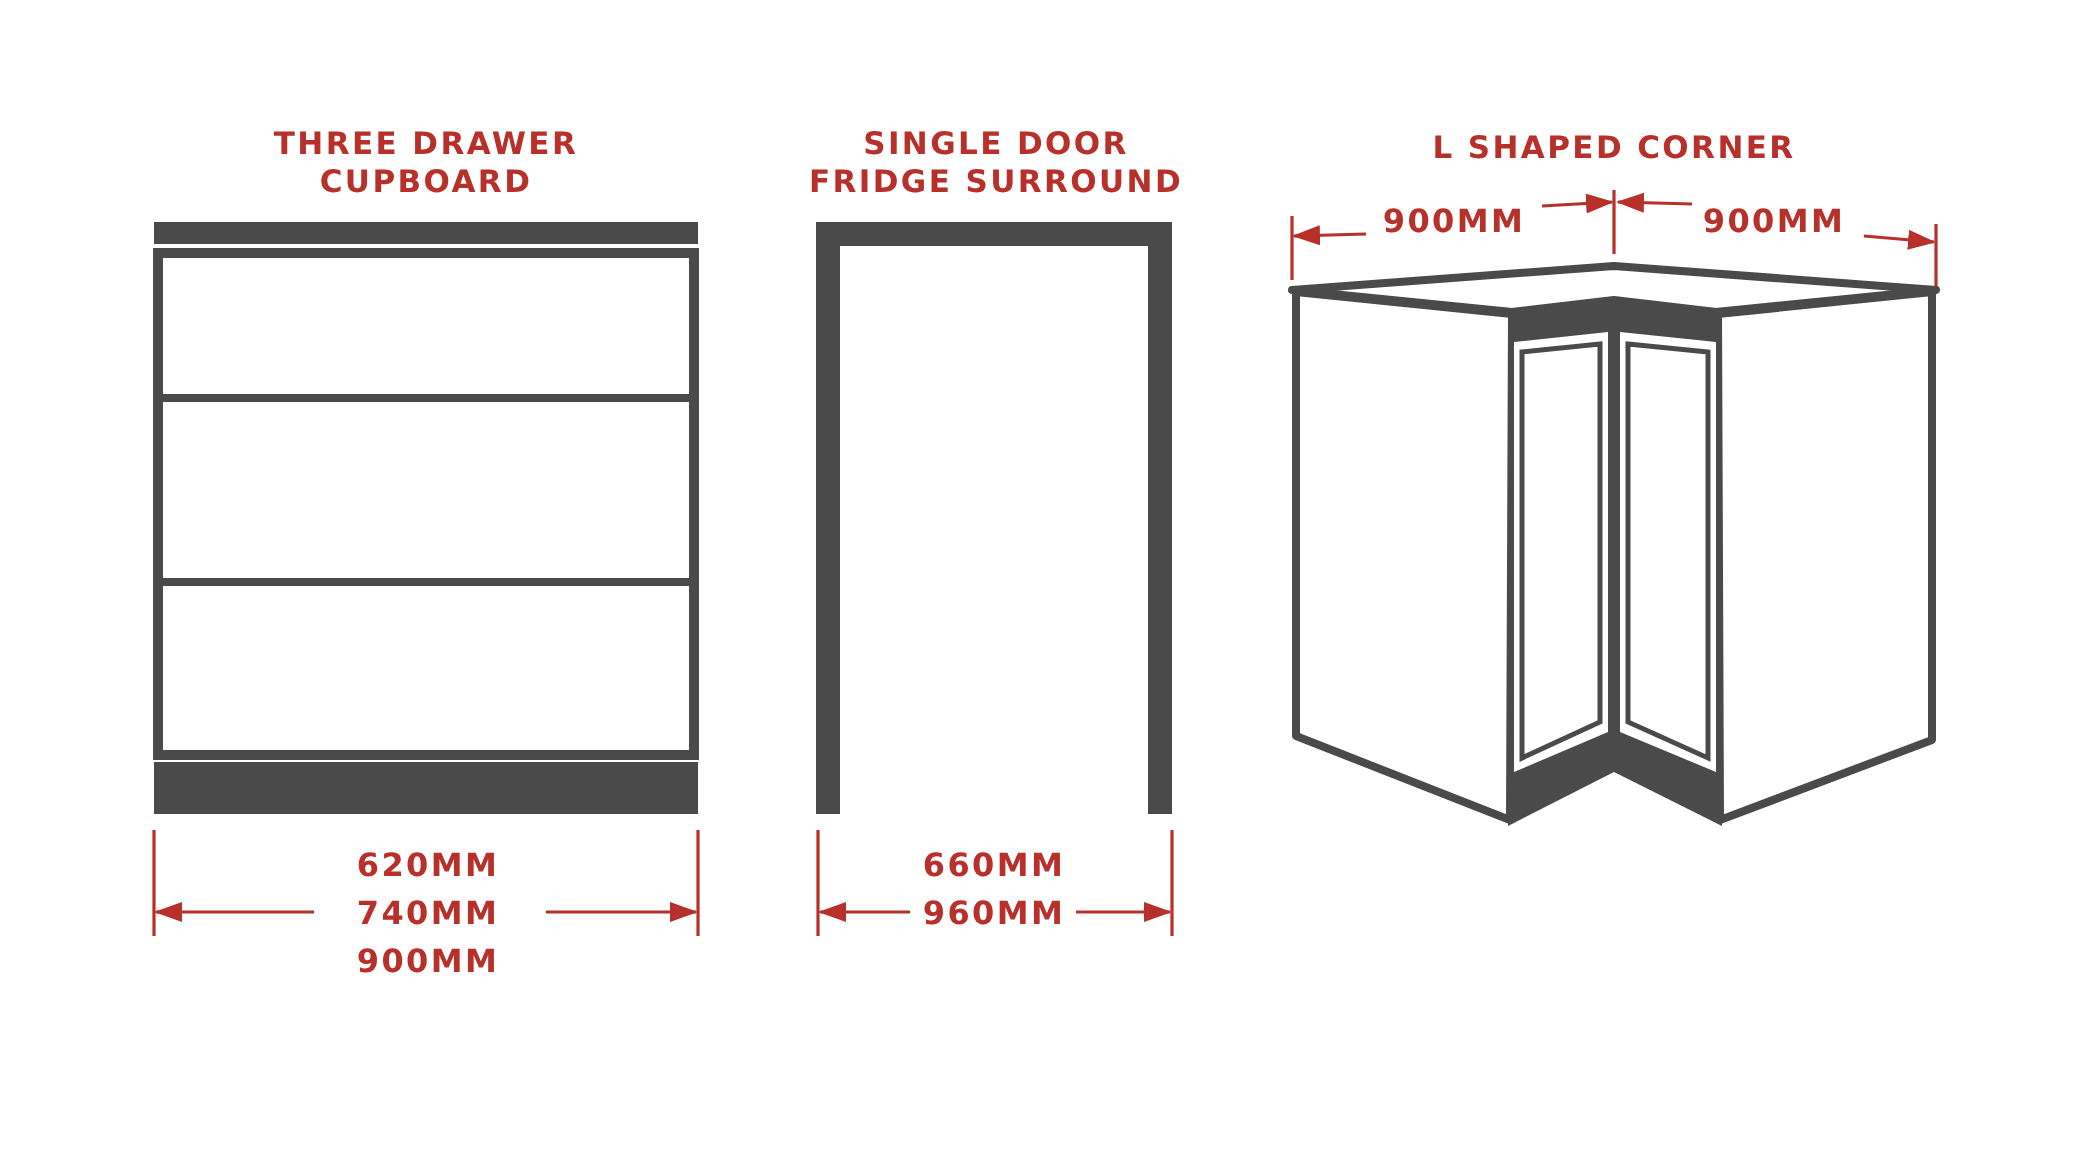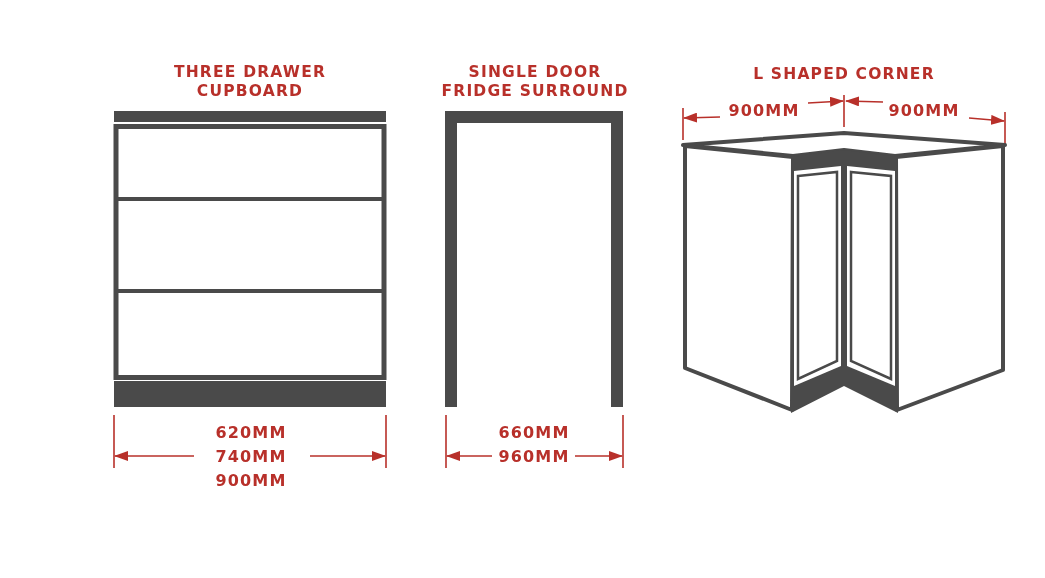--- a/index.html
+++ b/index.html
@@ -1,17 +1,17 @@
 <!DOCTYPE html>
 <html><head>
   <meta charset="utf-8">
   <style>
     html, body { margin: 0; padding: 0; background: #ffffff; }
     body { width: 1045px; height: 578px; position: relative; overflow: hidden; }
-    #stage { position: absolute; left: 0; top: 0; width: 871px; height: 578px; margin-left: 37px; }
+    #stage { position: absolute; left: 0; top: 0; width: 871px; height: 578px; }
     svg text {
       font-family: "DejaVu Sans", sans-serif;
       font-weight: bold;
       fill: #b8302a;
       letter-spacing: 1.2px;
     }
     .title { font-size: 15.5px; }
     .dim { font-size: 16px; }
     .dark { fill: #4a4a4a; }
     .stroke-dark { stroke: #4a4a4a; fill: none; }

